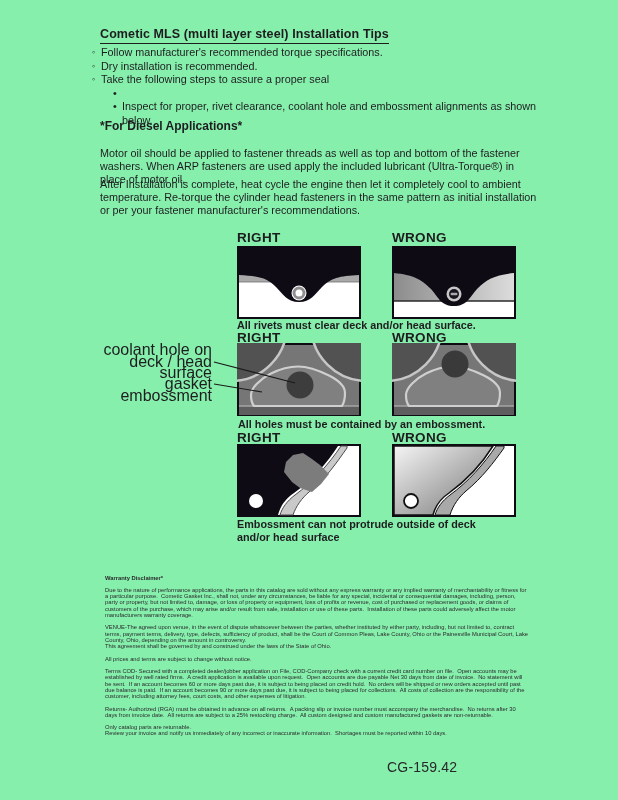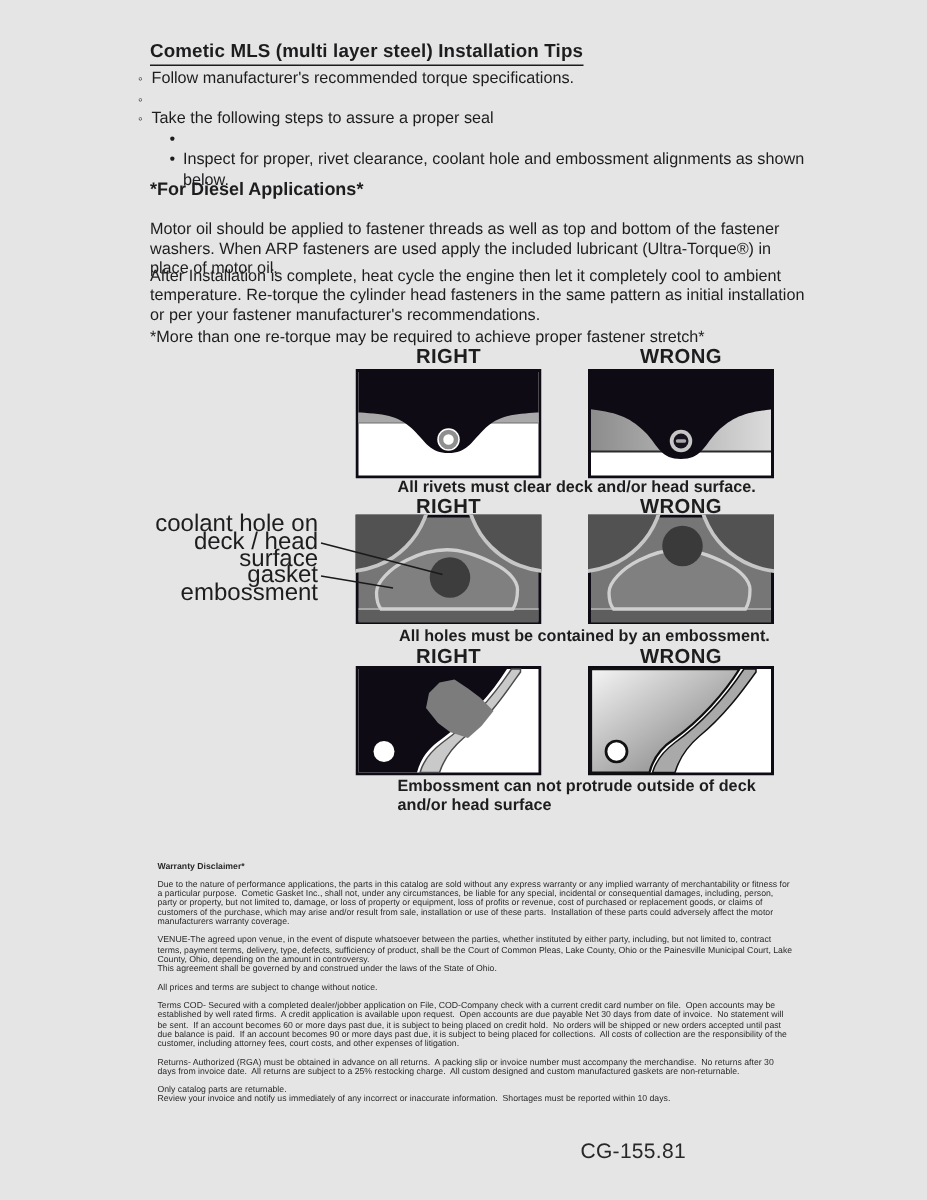--- a/index.html
+++ b/index.html
@@ -1,17 +1,17 @@
 <!DOCTYPE html>
 <html><head>
 <meta charset="utf-8">
 <style>
   html,body { margin:0; padding:0; background:#ffffff; }
   .page {
-    position:relative; width:618px; height:800px; background:#e5e5e5;
+    position:relative; width:618px; height:800px; background:#86efac;
     font-family:"Liberation Sans", sans-serif; color:#1d1d1f; overflow:hidden;
   }
   .abs { position:absolute; }
 
   
   .title { left:100px; top:27px; font-size:12.5px; font-weight:bold; letter-spacing:0.1px; }
   .title .ul { border-bottom:1.6px solid #1d1d1f; padding-bottom:2px; display:inline-block; }
 
   
   .tips { left:92px; top:46px; width:470px; font-size:10.8px; line-height:13.5px; }
@@ -22,24 +22,24 @@
   .btext { white-space:pre-wrap; }
 
   
   .diesel-h { left:100px; top:119px; font-size:12px; font-weight:bold; }
   .body-p { left:100px; width:438px; font-size:10.8px; line-height:13.2px; white-space:pre-wrap;margin-top:12px; }
   .p1 { top:135px; }
   .p2 { top:166px; }
   .p3 { top:207px; }
 
   
-  .fig-label { width:124px; text-align:center; font-size:13.5px; font-weight:bold; letter-spacing:0.3px; }
+  .fig-label { width:124px; text-align:left; font-size:13.5px; font-weight:bold; letter-spacing:0.3px; }
   .fig { width:124px; height:73px; }
   .fig svg { display:block; width:124px; height:73px; }
-  .fig-caption { font-size:10.8px; font-weight:bold; line-height:13px; white-space:pre-wrap;margin-left:28px; }
+  .fig-caption { font-size:10.8px; font-weight:bold; line-height:13px; white-space:pre-wrap; }
 
   
   .side-label { width:130px; text-align:right; font-size:16px; line-height:11.5px; white-space:pre-line; }
 
   .leaders { left:0; top:0; pointer-events:none; }
 
   
   .warranty { left:105px; top:575px; width:424px; font-size:5.8px; line-height:6.15px; color:#2a2a2c; }
   .warranty h2 { margin:0 0 6px 0; font-size:5.8px; font-weight:bold; }
   .warranty p { margin:0 0 6.5px 0; white-space:pre-wrap; }
@@ -55,38 +55,38 @@
     <span class="ul">Cometic MLS (multi layer steel) Installation Tips</span>
   </div>
 
   <div class="abs tips">
     <div class="brow">
       <span class="mk open">◦</span>
       <span class="btext">Follow manufacturer's recommended torque specifications.</span>
     </div>
     <div class="brow">
       <span class="mk open">◦</span>
+      <span class="btext">Dry installation is recommended.</span>
     </div>
     <div class="brow">
       <span class="mk open">◦</span>
       <span class="btext">Take the following steps to assure a proper seal</span>
     </div>
     <div class="brow sub">
       <span class="mk">•</span>
     </div>
     <div class="brow sub">
       <span class="mk">•</span>
       <span class="btext">Inspect for proper, rivet clearance, coolant hole and embossment alignments as shown below.</span>
     </div>
   </div>
 
   <div class="abs diesel-h">*For Diesel Applications*</div>
   <div class="abs body-p p1">Motor oil should be applied to fastener threads as well as top and bottom of the fastener washers. When ARP fasteners are used apply the included lubricant (Ultra-Torque®) in place of motor oil.</div>
   <div class="abs body-p p2">After Installation is complete, heat cycle the engine then let it completely cool to ambient temperature. Re-torque the cylinder head fasteners in the same pattern as initial installation or per your fastener manufacturer's recommendations.</div>
-  <div class="abs body-p p3">*More than one re-torque may be required to achieve proper fastener stretch*</div>
 
   <div class="abs fig-label" style="left:237px; top:230px;">RIGHT</div>
   <div class="abs fig-label" style="left:392px; top:230px;">WRONG</div>
 
   <div class="abs fig" style="left:237px; top:246px;">
     <svg viewBox="0 0 124 73" xmlns="http://www.w3.org/2000/svg">
       <rect x="1" y="1" width="122" height="71" fill="#ffffff" stroke="#0e0b14" stroke-width="2"></rect>
       <rect x="2" y="29" width="120" height="7" fill="#a9a9a9"></rect>
       <line x1="2" y1="36" x2="122" y2="36" stroke="#6f6f6f" stroke-width="0.8"></line>
       <path d="M2,2 H122 V29 C102,30 94,32 85,41 C77,49 74,56 62,56 C50,56 47,49 39,41 C30,32 22,30 2,29 Z" fill="#0e0b14"></path>
@@ -190,15 +190,15 @@
     <p>Due to the nature of performance applications, the parts in this catalog are sold without any express warranty or any implied warranty of merchantability or fitness for a particular purpose.  Cometic Gasket Inc., shall not, under any circumstances, be liable for any special, incidental or consequential damages, including, person, party or property, but not limited to, damage, or loss of property or equipment, loss of profits or revenue, cost of purchased or replacement goods, or claims of customers of the purchase, which may arise and/or result from sale, installation or use of these parts.  Installation of these parts could adversely affect the motor manufacturers warranty coverage.</p>
     <p>VENUE-The agreed upon venue, in the event of dispute whatsoever between the parties, whether instituted by either party, including, but not limited to, contract terms, payment terms, delivery, type, defects, sufficiency of product, shall be the Court of Common Pleas, Lake County, Ohio or the Painesville Municipal Court, Lake County, Ohio, depending on the amount in controversy.
 This agreement shall be governed by and construed under the laws of the State of Ohio.</p>
     <p>All prices and terms are subject to change without notice.</p>
     <p>Terms COD- Secured with a completed dealer/jobber application on File, COD-Company check with a current credit card number on file.  Open accounts may be established by well rated firms.  A credit application is available upon request.  Open accounts are due payable Net 30 days from date of invoice.  No statement will be sent.  If an account becomes 60 or more days past due, it is subject to being placed on credit hold.  No orders will be shipped or new orders accepted until past due balance is paid.  If an account becomes 90 or more days past due, it is subject to being placed for collections.  All costs of collection are the responsibility of the customer, including attorney fees, court costs, and other expenses of litigation.</p>
     <p>Returns- Authorized (RGA) must be obtained in advance on all returns.  A packing slip or invoice number must accompany the merchandise.  No returns after 30 days from invoice date.  All returns are subject to a 25% restocking charge.  All custom designed and custom manufactured gaskets are non-returnable.</p>
     <p>Only catalog parts are returnable.
 Review your invoice and notify us immediately of any incorrect or inaccurate information.  Shortages must be reported within 10 days.</p>
   </div>
 
-  <div class="abs footer-code">CG-155.81</div>
+  <div class="abs footer-code">CG-159.42</div>
 
 </div>
 
 </body></html>

